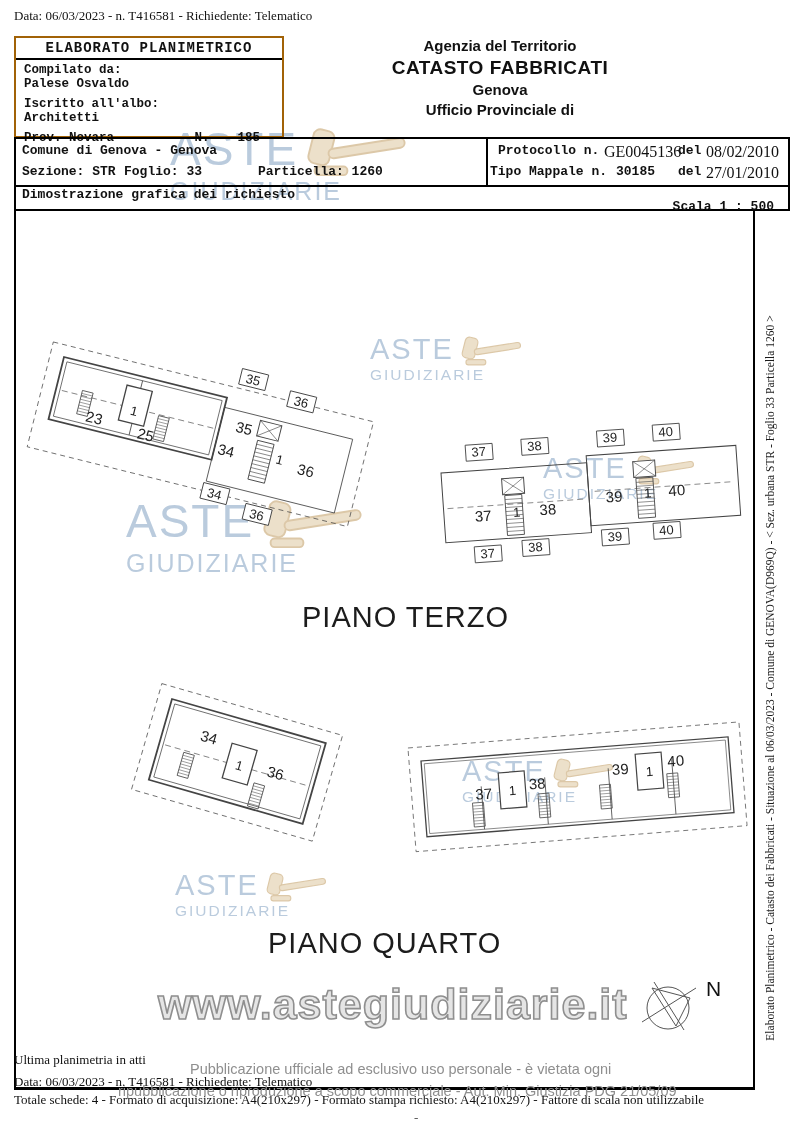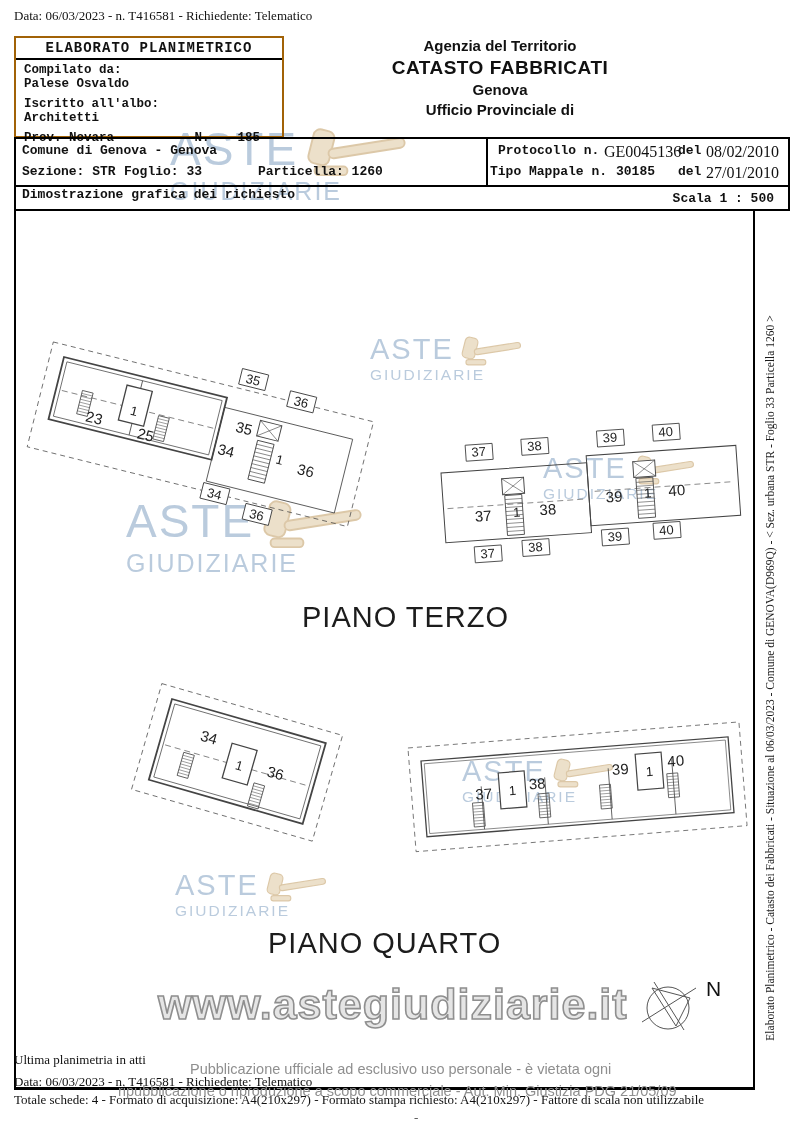--- a/index.html
+++ b/index.html
@@ -93,21 +93,21 @@
     <span class="cell mono" style="left:662px;top:4px;">del</span>
     <span class="cell serif14" style="left:690px;top:4px;">08/02/2010</span>
     <span class="cell mono" style="left:474px;top:25px;">Tipo Mappale n.</span>
     <span class="cell mono" style="left:600px;top:25px;">30185</span>
     <span class="cell mono" style="left:662px;top:25px;">del</span>
     <span class="cell serif14" style="left:690px;top:25px;">27/01/2010</span>
   </div>
 
   <div class="abs band-b">
     <span class="cell mono" style="left:6px;top:4px;">Dimostrazione grafica dei richiesto</span>
-    <span class="cell mono" style="right:14px;top:8px;">Scala 1 : 500</span>
+    <span class="cell mono" style="right:14px;top:16px;">Scala 1 : 500</span>
   </div>
 
   <div class="abs wm big" style="left:170px;top:128px;">
     <div class="wm-row">
         <span class="l1">ASTE</span>
       <svg class="gavel" viewBox="0 0 110 52">
         <g fill="#ecdfc8" stroke="#dbc6a4" stroke-width="2">
           <rect x="8" y="2" width="22" height="36" rx="7" transform="rotate(14 19 20)"></rect>
           <rect x="26" y="16" width="80" height="10" rx="5" transform="rotate(-9 66 21)"></rect>
           <rect x="12" y="40" width="34" height="9" rx="4"></rect>

